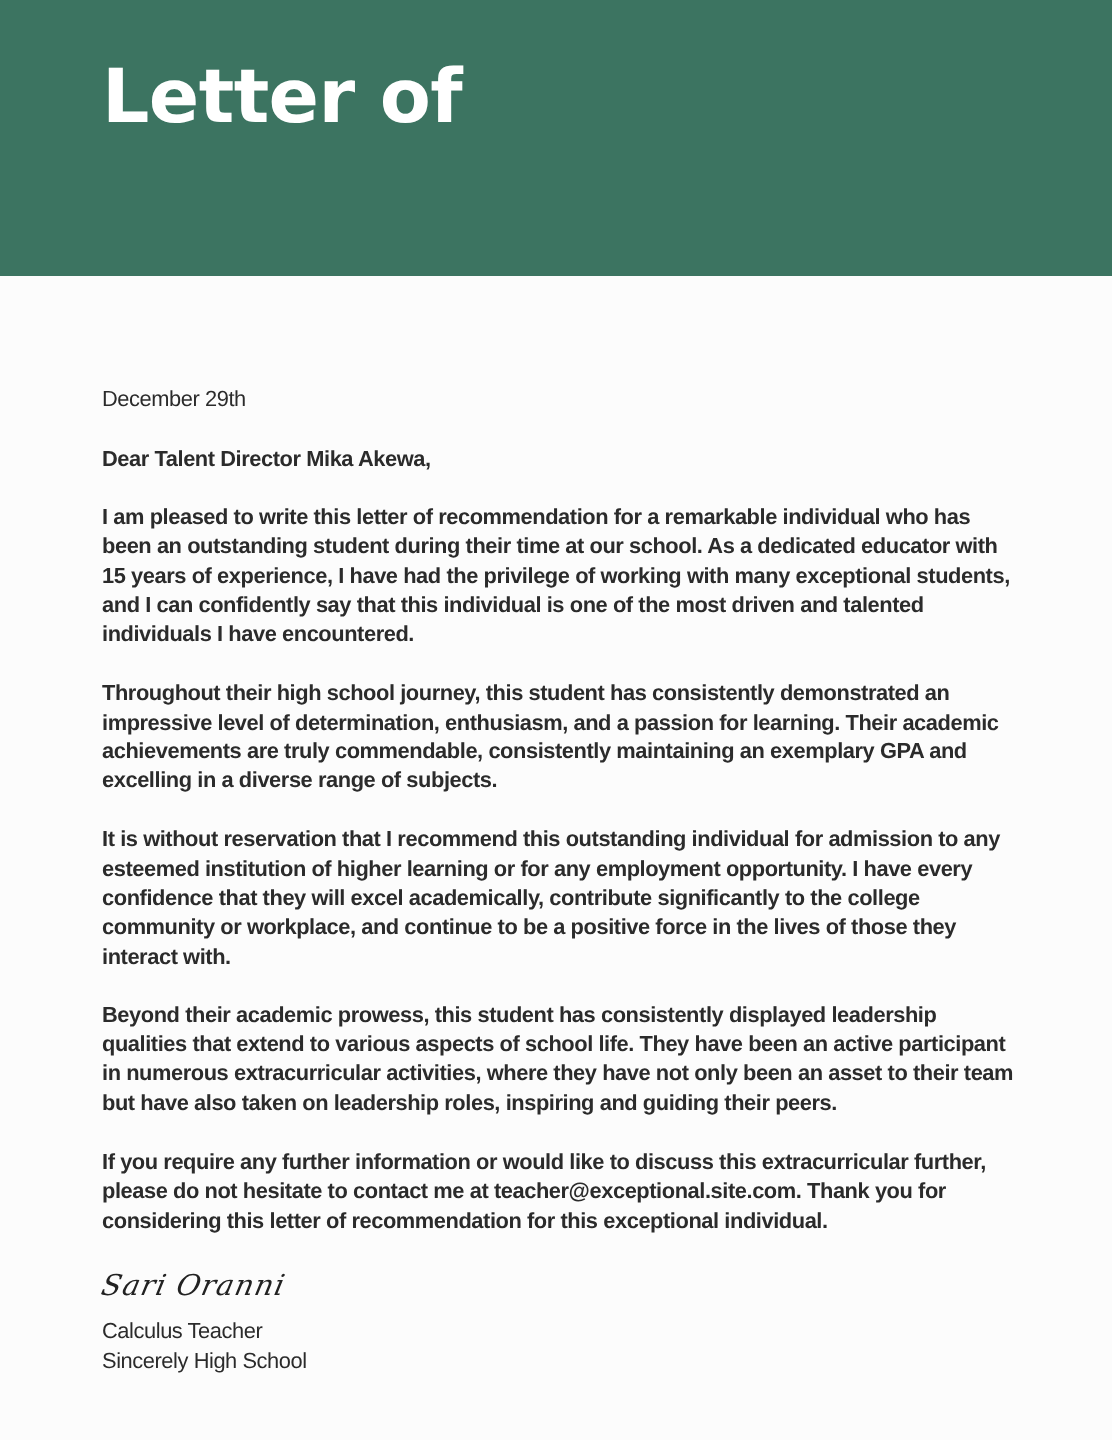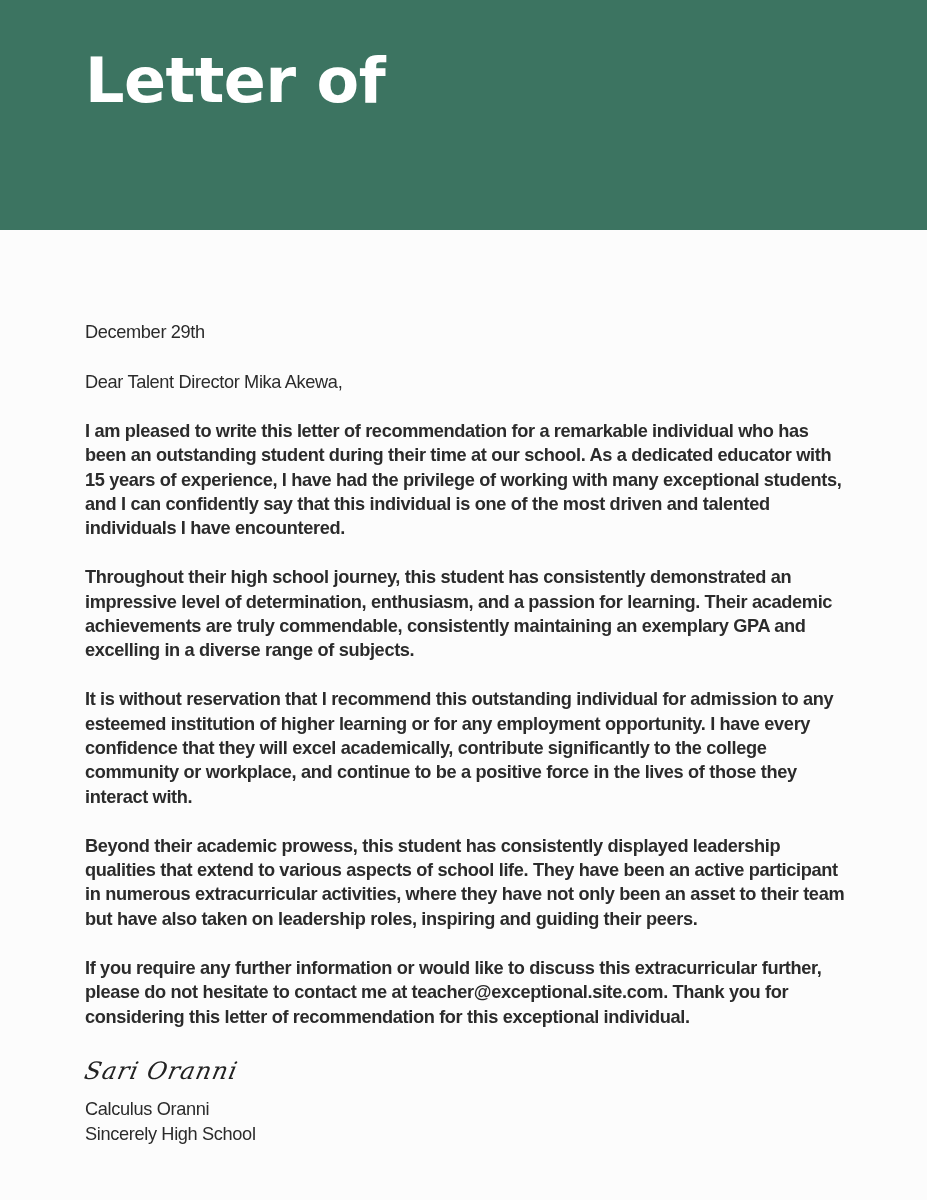--- a/index.html
+++ b/index.html
@@ -39,21 +39,21 @@
     position: absolute;
     left: 85px;
     top: 284px;
     width: 760px;
     font-size: 18.2px;
     line-height: 24.4px;
     letter-spacing: -0.35px;
     margin-top: 36px;
   }
   .date { margin: 0 0 26px 0; }
-  .salutation { margin: 0 0 24px 0; font-weight: normal; }
+  .salutation { margin: 0 0 24px 0; font-weight: bold; }
   .para { margin: 0 0 24.4px 0; font-weight: bold; }
   .closing { margin: 8px 0 10px 0; }
   .signature {
     margin: 0 0 8px 0;
     height: 36px;
     display: flex;
     align-items: center;
   }
   .sig-text {
     font-family: "DejaVu Serif", "Liberation Serif", serif;
@@ -85,15 +85,15 @@
   <p class="para">It is without reservation that I recommend this outstanding individual for admission to any esteemed institution of higher learning or for any employment opportunity. I have every confidence that they will excel academically, contribute significantly to the college community or workplace, and continue to be a positive force in the lives of those they interact with.</p>
   <p class="para">Beyond their academic prowess, this student has consistently displayed leadership qualities that extend to various aspects of school life. They have been an active participant in numerous extracurricular activities, where they have not only been an asset to their team but have also taken on leadership roles, inspiring and guiding their peers.</p>
 
   <p class="para"><span>If you require any further information or would like to discuss this extracurricular further, please do not hesitate to contact me at </span><a class="email" href="mailto:teacher@schoolemail.site.com">teacher@exceptional.site.com</a><span>. Thank you for considering this letter of recommendation for this exceptional individual.</span></p>
 
 
   <div class="signature">
     <span class="sig-text">Sari Oranni</span>
   </div>
 
-  <p class="role">Calculus Oranni</p>
+  <p class="role">Calculus Teacher</p>
   <p class="school">Sincerely High School</p>
 </div>
 
 </body></html>

